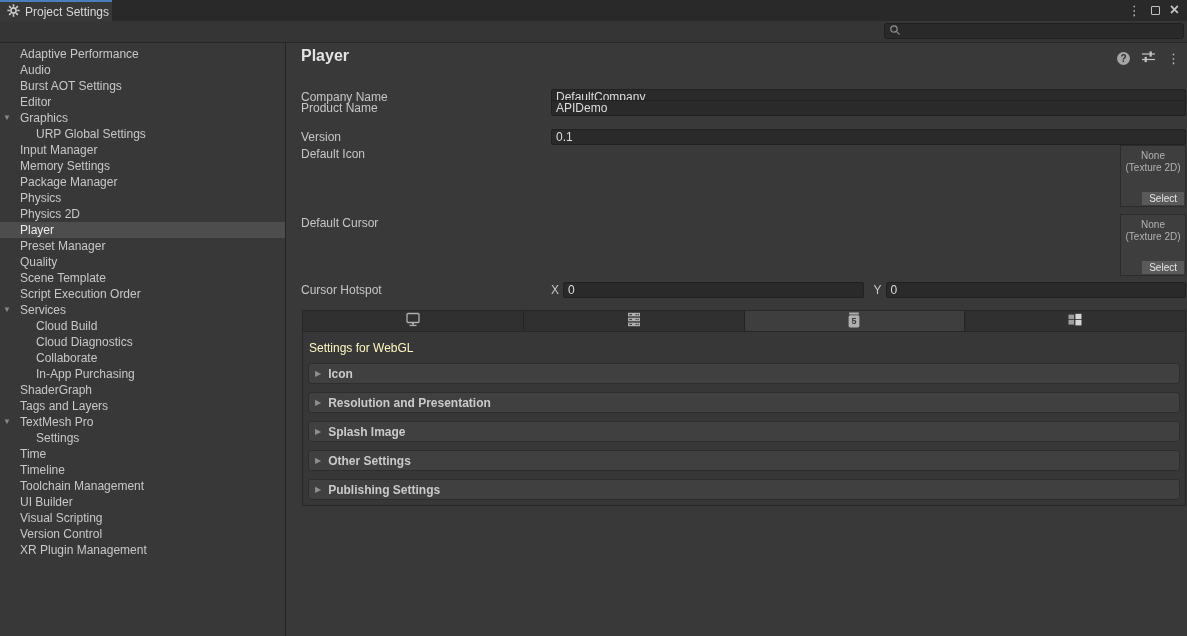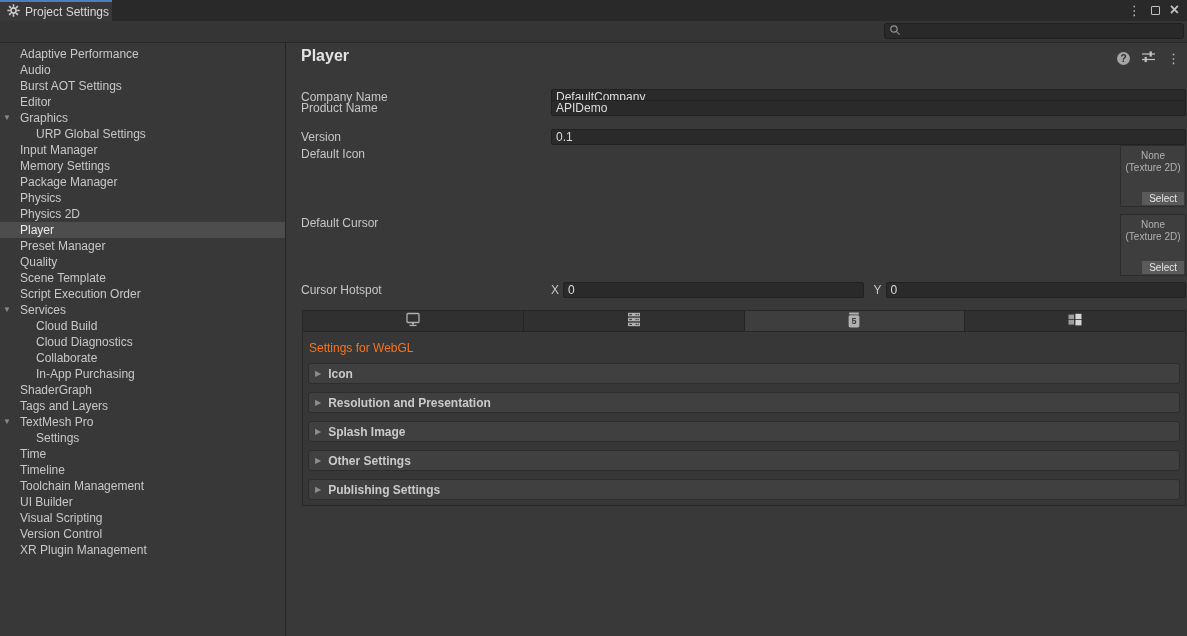--- a/index.html
+++ b/index.html
@@ -47,21 +47,21 @@
   .axis { color:#C6C6C6; margin-right:4px; }
   .xgroup { flex:1; display:flex; align-items:center; margin-right:10px; }
   .ygroup { flex:1; display:flex; align-items:center; }
 
   
   .pbox { position:absolute; left:16px; right:1px; top:267px; height:196px; border:1px solid #272727; background:#373737; }
   .ptabs { display:flex; height:21px; border-bottom:1px solid #272727; }
   .ptab { flex:1; background:#303030; border-right:1px solid #232323; display:flex; align-items:center; justify-content:center; cursor:default; }
   .ptab:last-child { border-right:none; }
   .ptab.selected { background:#3E3E3E; }
-  .settings-for { margin:9px 0 8px 6px; color:#f97316; }
+  .settings-for { margin:9px 0 8px 6px; color:#fef9c3; }
   .section { height:21px; margin:0 5px 8px 5px; background:#404040; border:1px solid #2D2D2D; border-radius:3px; display:flex; align-items:center; padding-left:6px; gap:7px; cursor:default; }
   .section .tri2 { font-size:8px; color:#8E8E8E; }
   .section .sec-label { font-weight:bold; color:#CACACA; font-size:12px; }
 </style>
 </head>
 <body>
 
 <div class="titlebar">
   <div class="wtab">
     <span><svg width="13" height="13" viewBox="0 0 14 14">

